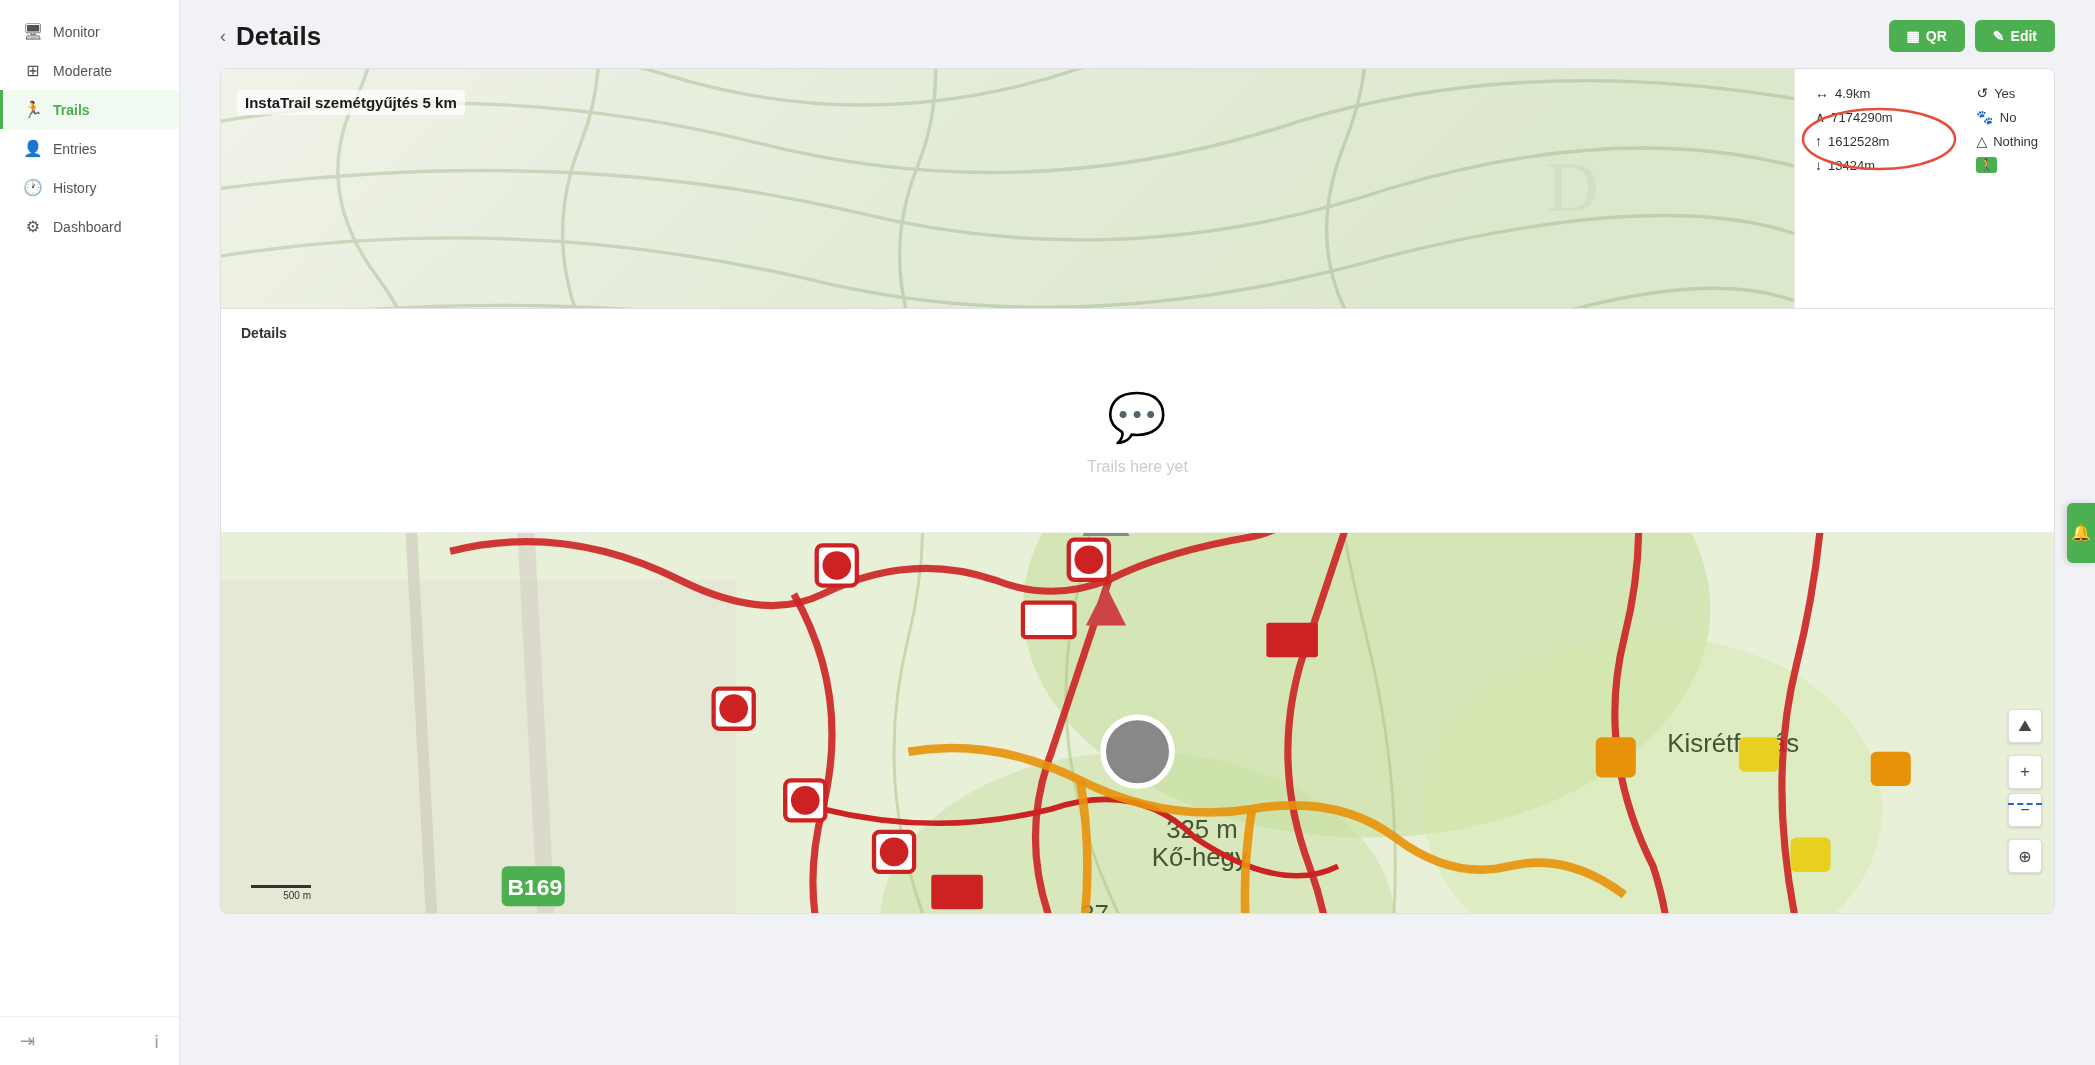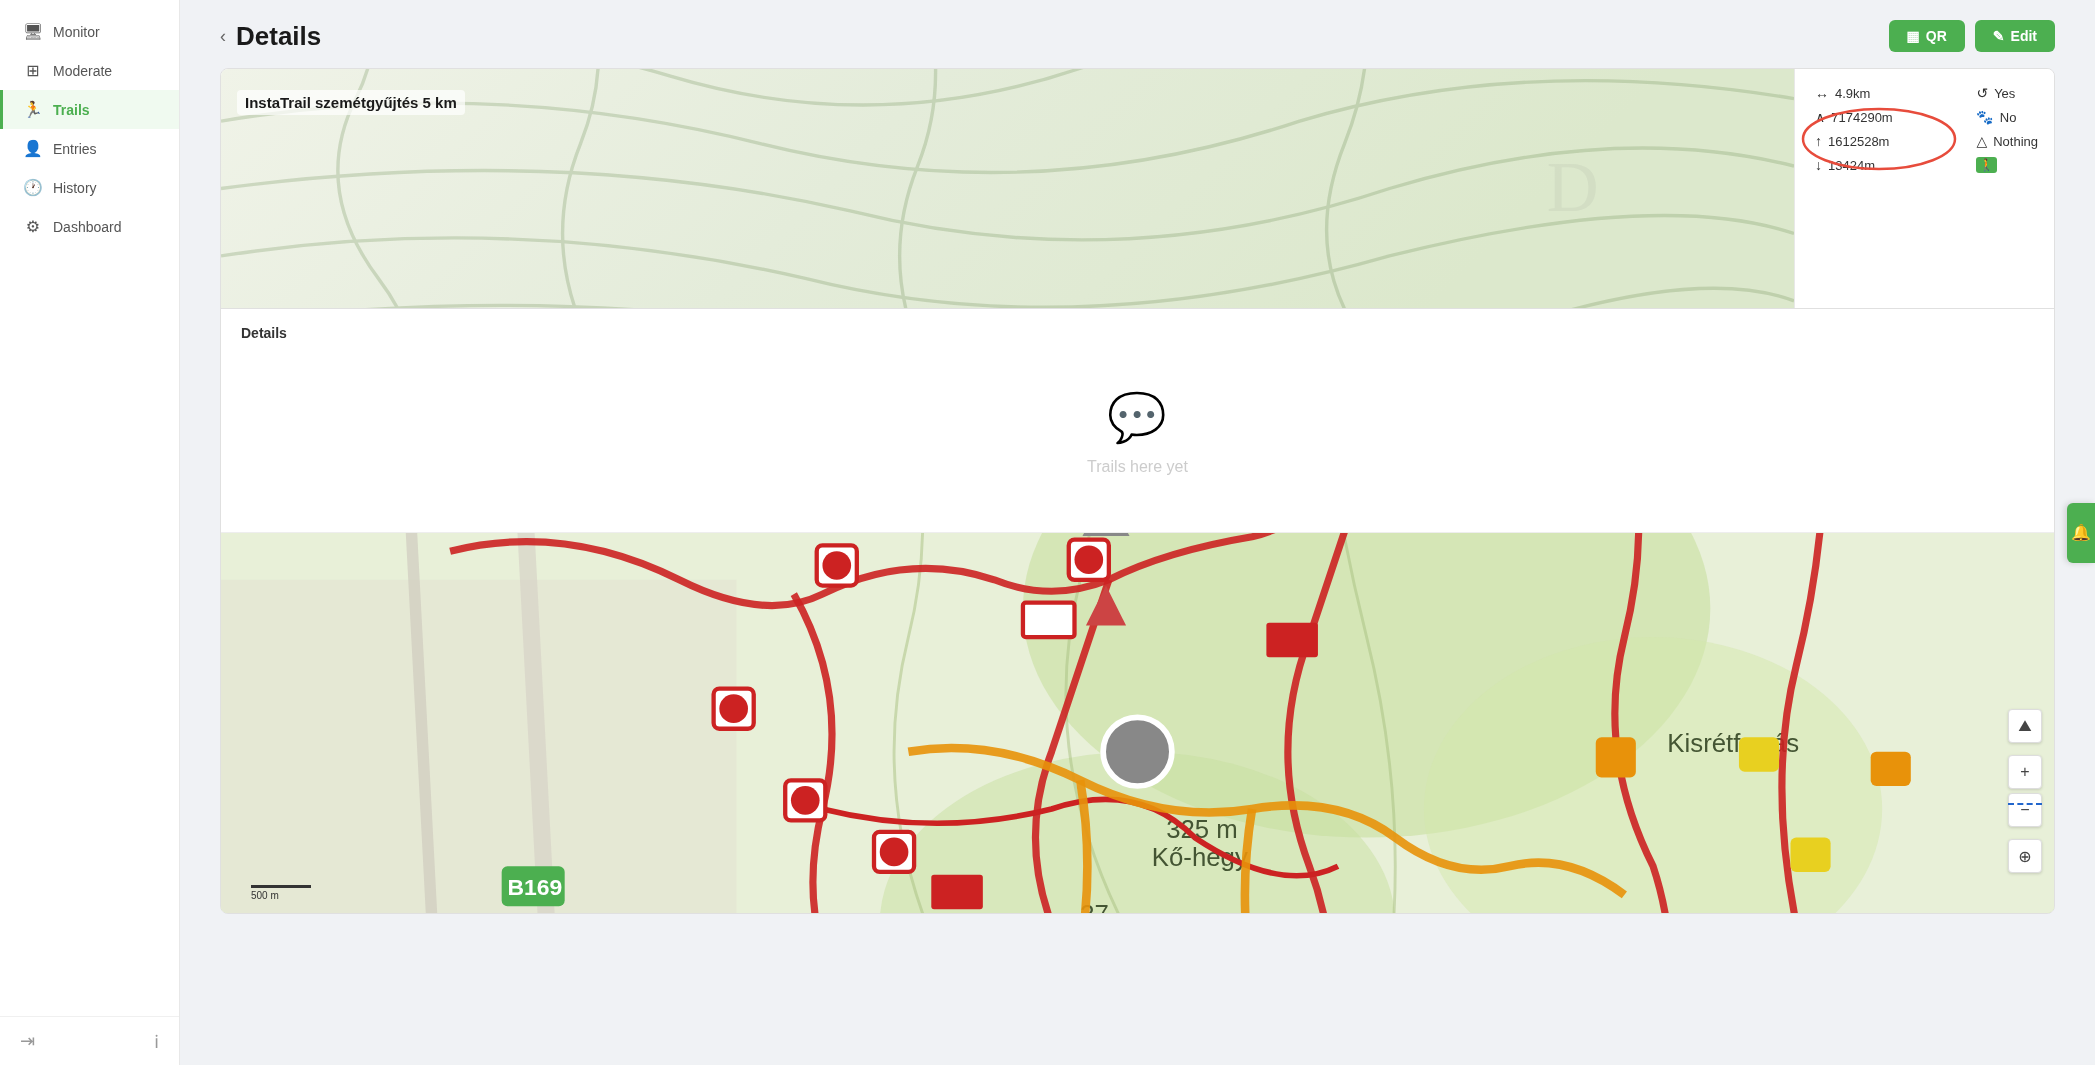--- a/index.html
+++ b/index.html
@@ -189,21 +189,21 @@
       box-shadow: 0 1px 3px rgba(0,0,0,0.15);
     }
 
     
     .scale-bar {
       position: absolute;
       bottom: 12px;
       left: 30px;
       display: flex;
       flex-direction: column;
-      align-items: flex-start;
+      align-items: flex-end;
     }
     .scale-line {
       width: 60px;
       height: 3px;
       background: #333;
       border-left: 2px solid #333;
       border-right: 2px solid #333;
     }
     .scale-text {
       font-size: 10px;

